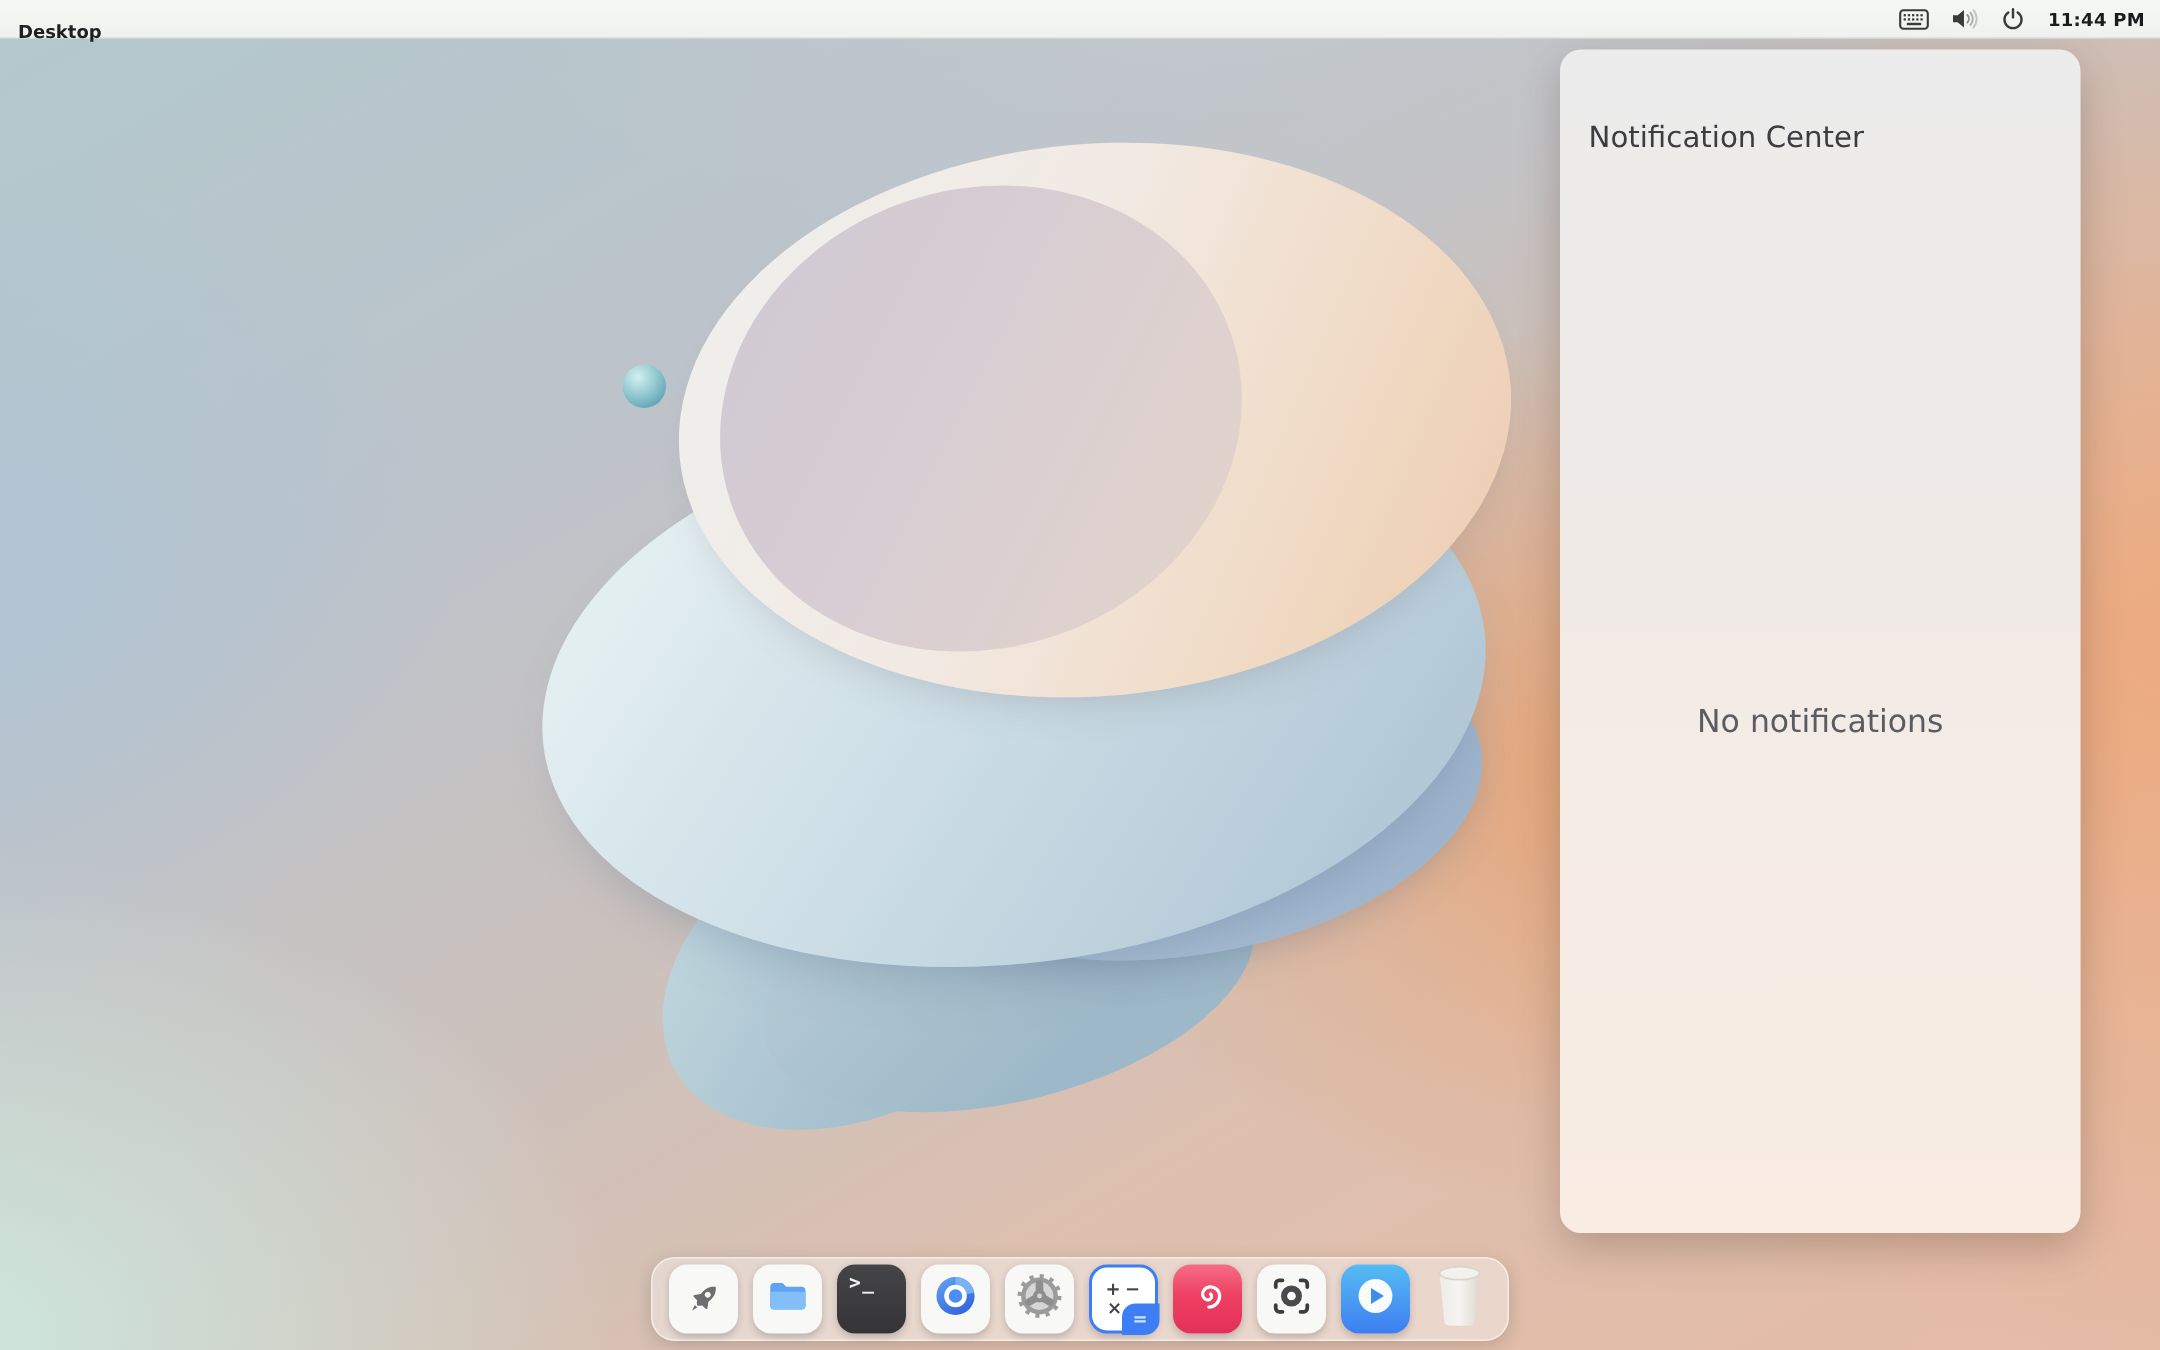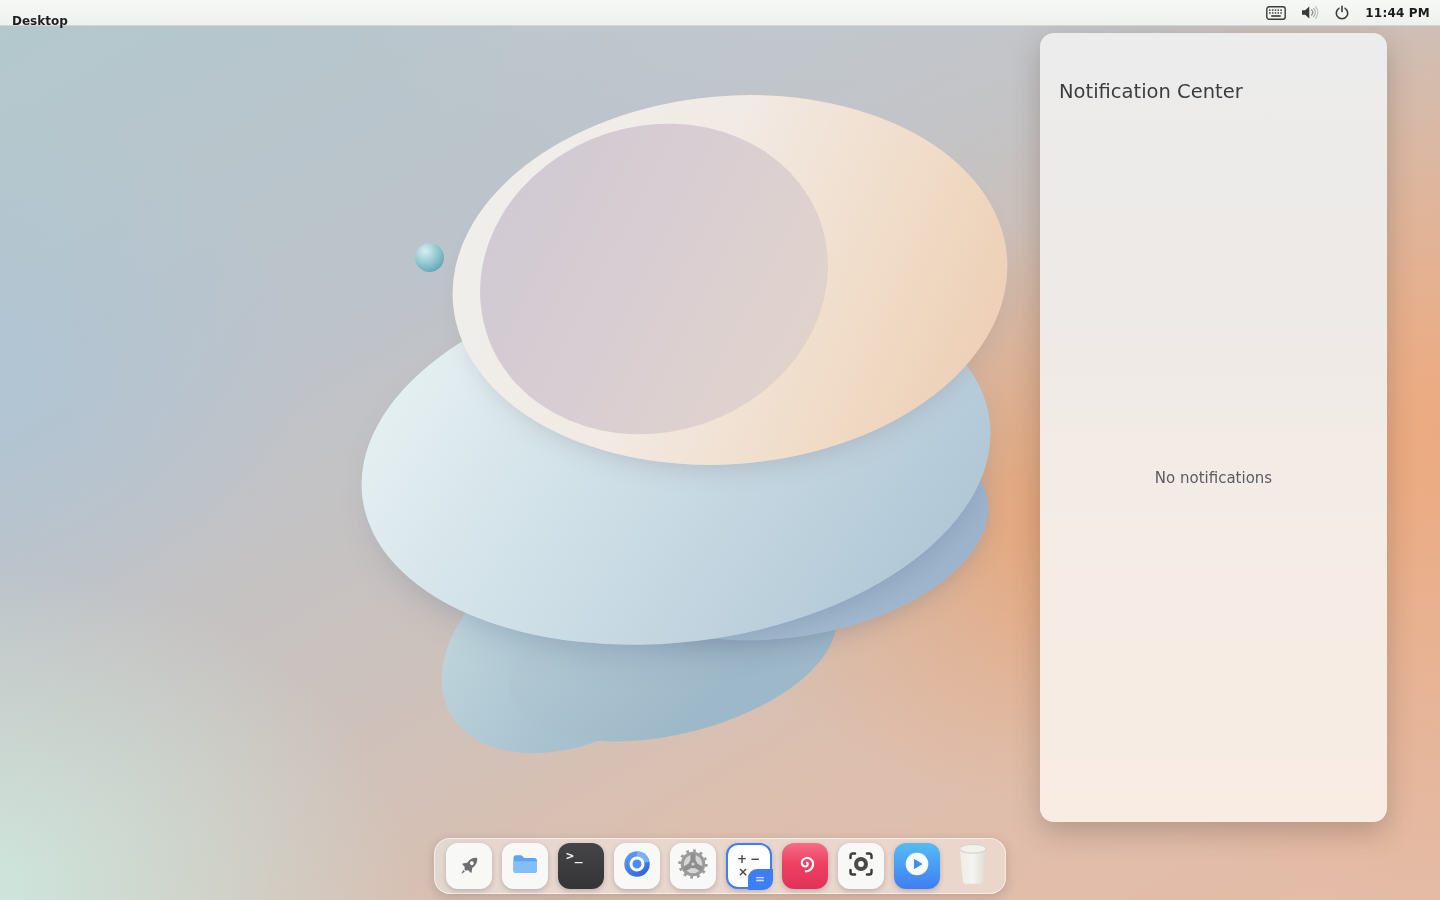--- a/index.html
+++ b/index.html
@@ -49,21 +49,21 @@
   .tray-icon { display:flex; align-items:center; }
   .clock { font-size:12px; font-weight:600; color:#1a1b1d; letter-spacing:.2px; }
 
   
   .notif-panel { position:absolute; left:1040px; top:33px; width:347px; height:789px;
     border-radius:14px;
     background:linear-gradient(180deg,#ececec 0%,#eeeae7 35%,#f6ece5 70%,#f8ece3 100%);
     box-shadow:0 10px 28px rgba(70,55,45,.28); z-index:40; }
   .notif-title { position:absolute; left:19px; top:47px; font-size:19.5px; font-weight:500; color:#3c3d40; }
   .notif-empty { position:absolute; left:0; top:436px; width:100%; text-align:center;
-    font-size:15px; color:#5b5c62; }
+    font-size:21px; color:#5b5c62; }
 
   
   .dock { position:absolute; left:434px; top:838px; width:572px; height:56px;
     border-radius:16px; background:rgba(248,249,249,.42);
     border:1px solid rgba(255,255,255,.55);
     box-shadow:0 3px 12px rgba(0,0,0,.16);
     display:flex; align-items:center; gap:10px; padding:0 11px; z-index:45; }
   .tile { width:46px; height:46px; border-radius:12px; position:relative; flex:0 0 auto;
     display:flex; align-items:center; justify-content:center;
     background:#f8f8f6; box-shadow:0 2px 5px rgba(40,40,50,.22); }

